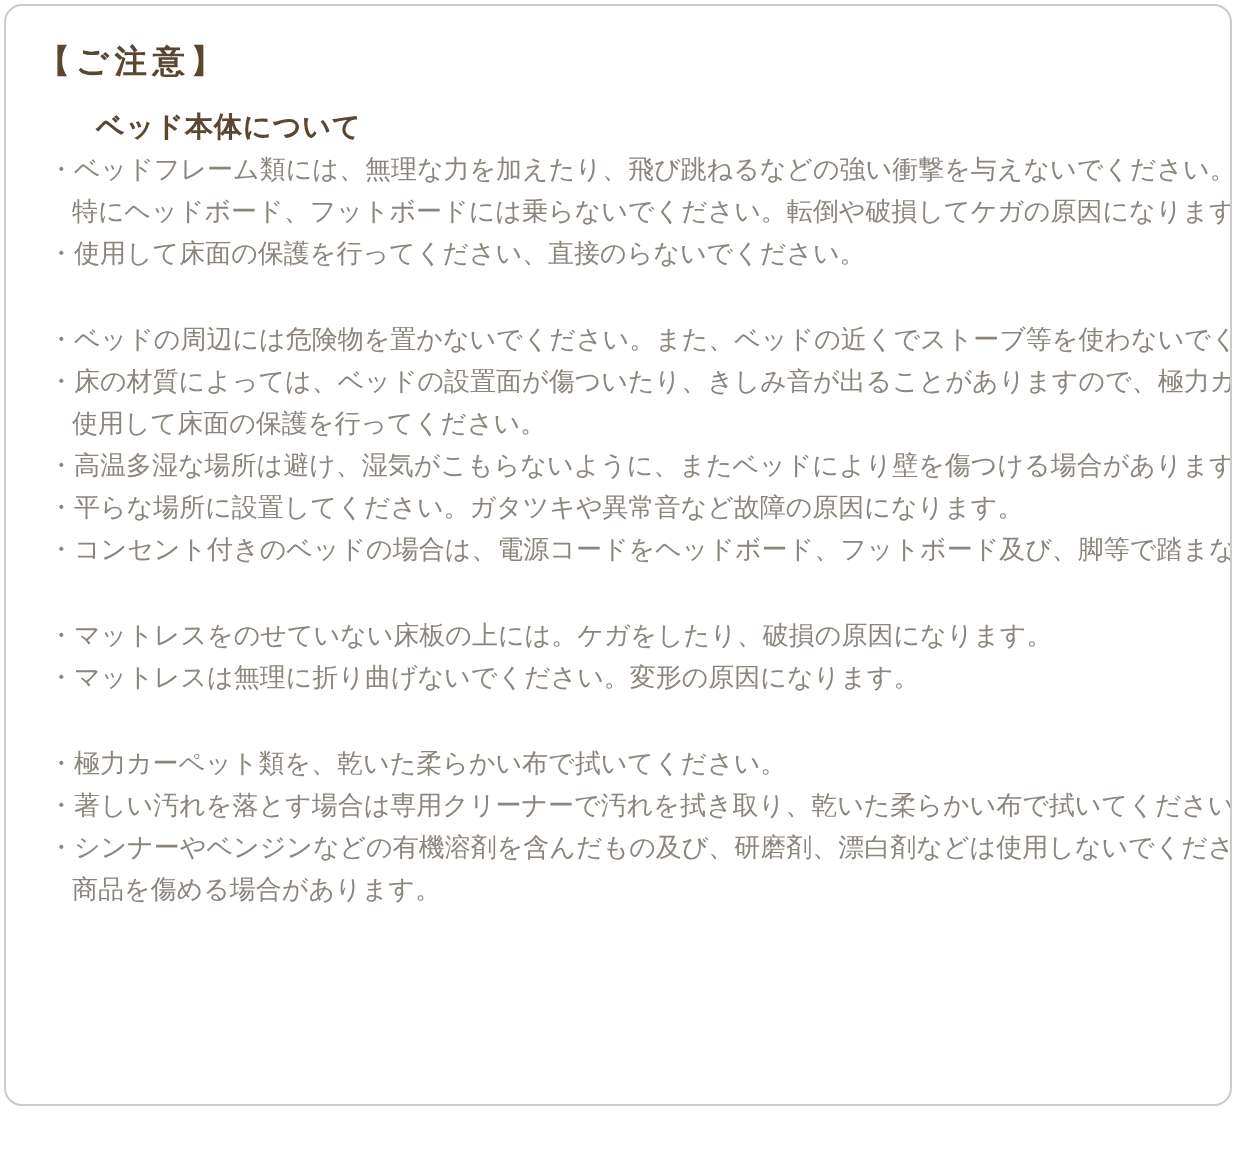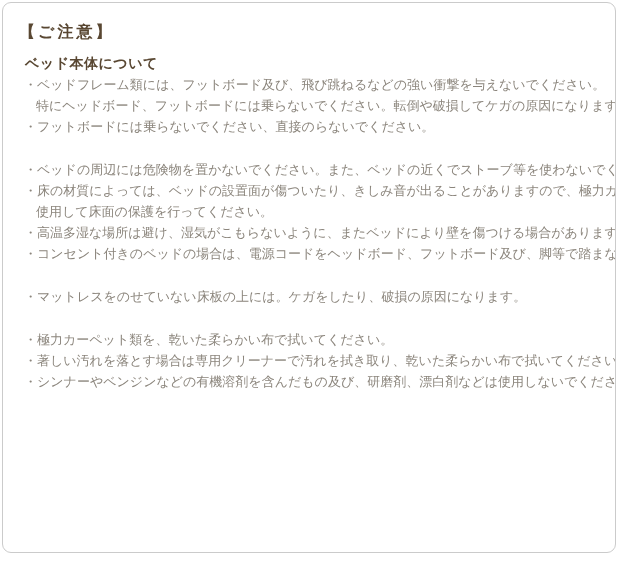--- a/index.html
+++ b/index.html
@@ -44,20 +44,21 @@
   .section:first-child {
     margin-top: 13px;
   }
   .section-heading {
     color: var(--heading, #594732);
     font-size: 14px;
     line-height: 18px;
     font-weight: bold;
     margin-bottom: 2px;
     letter-spacing: 0.5px;
+    margin-left: 23px;
   }
   .line {
     color: var(--body, #8b857c);
     font-size: 13px;
     line-height: 21px;
     margin-left: -1px;
     white-space: nowrap;
   }
   .line.indent {
     padding-left: 12px;
@@ -65,34 +66,37 @@
 </style>
 </head>
 <body>
 
 <div class="page">
   <div class="notice-box">
     <div class="notice-title">【ご注意】</div>
     <div class="sections">
         <div class="section">
           <div class="section-heading">ベッド本体について</div>
-          <div class="line">・ベッドフレーム類には、フットボード及び、飛び跳ねるなどの強い衝撃を与えないでください。</div>
+          <div class="line">・ベッドフレーム類には、無理な力を加えたり、飛び跳ねるなどの強い衝撃を与えないでください。</div>
           <div class="line indent">特にヘッドボード、フットボードには乗らないでください。転倒や破損してケガの原因になります。</div>
-          <div class="line">・フットボードには乗らないでください、直接のらないでください。</div>
+          <div class="line">・使用して床面の保護を行ってください、直接のらないでください。</div>
         </div>
         <div class="section">
           <div class="line">・ベッドの周辺には危険物を置かないでください。また、ベッドの近くでストーブ等を使わないでください。</div>
           <div class="line">・床の材質によっては、ベッドの設置面が傷ついたり、きしみ音が出ることがありますので、極力カーペット類を</div>
           <div class="line indent">使用して床面の保護を行ってください。</div>
           <div class="line">・高温多湿な場所は避け、湿気がこもらないように、またベッドにより壁を傷つける場合がありますので、</div>
+          <div class="line">・平らな場所に設置してください。ガタツキや異常音など故障の原因になります。</div>
           <div class="line">・コンセント付きのベッドの場合は、電源コードをヘッドボード、フットボード及び、脚等で踏まないでください。</div>
         </div>
         <div class="section">
           <div class="line">・マットレスをのせていない床板の上には。ケガをしたり、破損の原因になります。</div>
+          <div class="line">・マットレスは無理に折り曲げないでください。変形の原因になります。</div>
         </div>
         <div class="section">
           <div class="line">・極力カーペット類を、乾いた柔らかい布で拭いてください。</div>
           <div class="line">・著しい汚れを落とす場合は専用クリーナーで汚れを拭き取り、乾いた柔らかい布で拭いてください。</div>
           <div class="line">・シンナーやベンジンなどの有機溶剤を含んだもの及び、研磨剤、漂白剤などは使用しないでください。</div>
+          <div class="line indent">商品を傷める場合があります。</div>
         </div>
       </div>
   </div>
 </div>
 
 </body></html>

